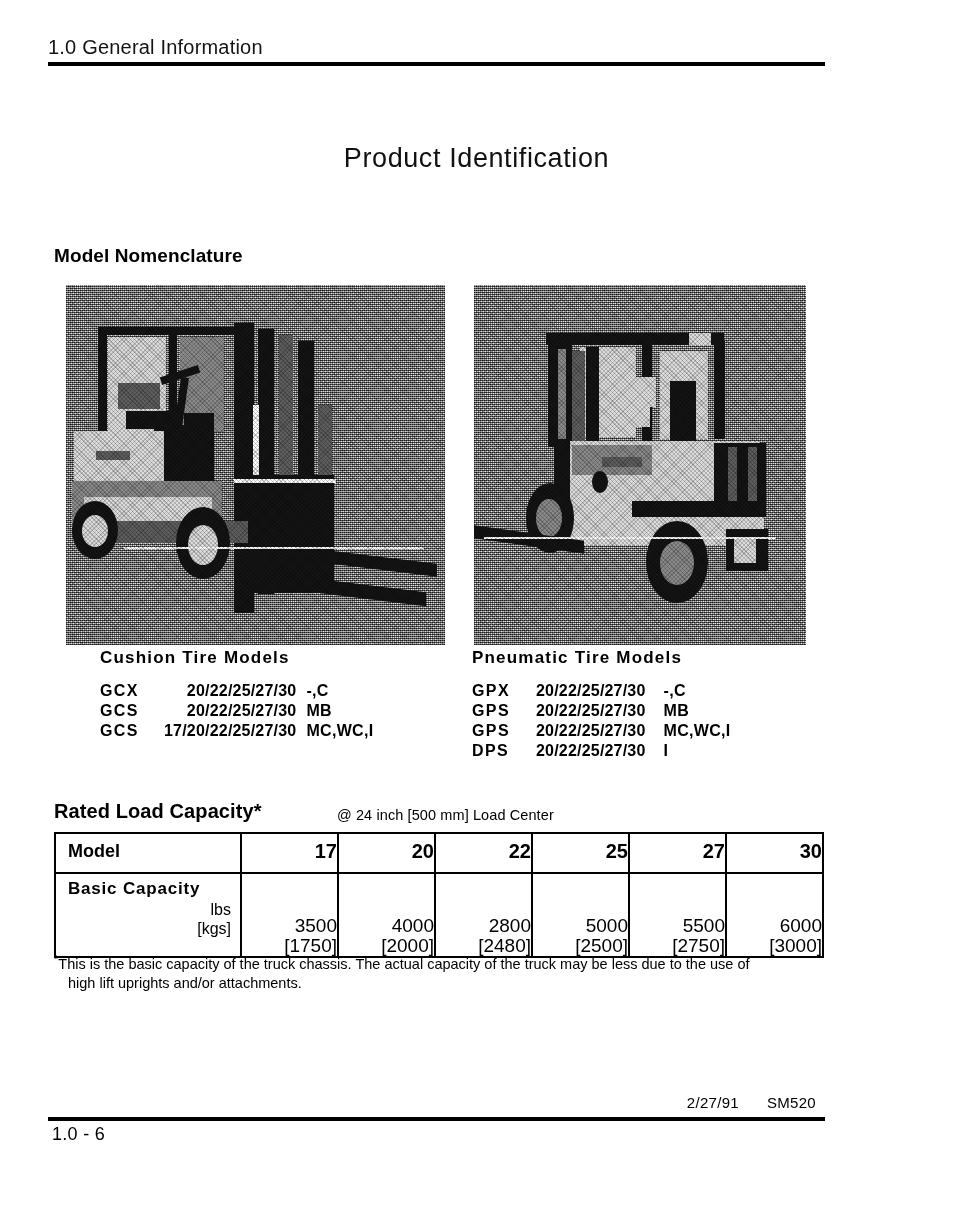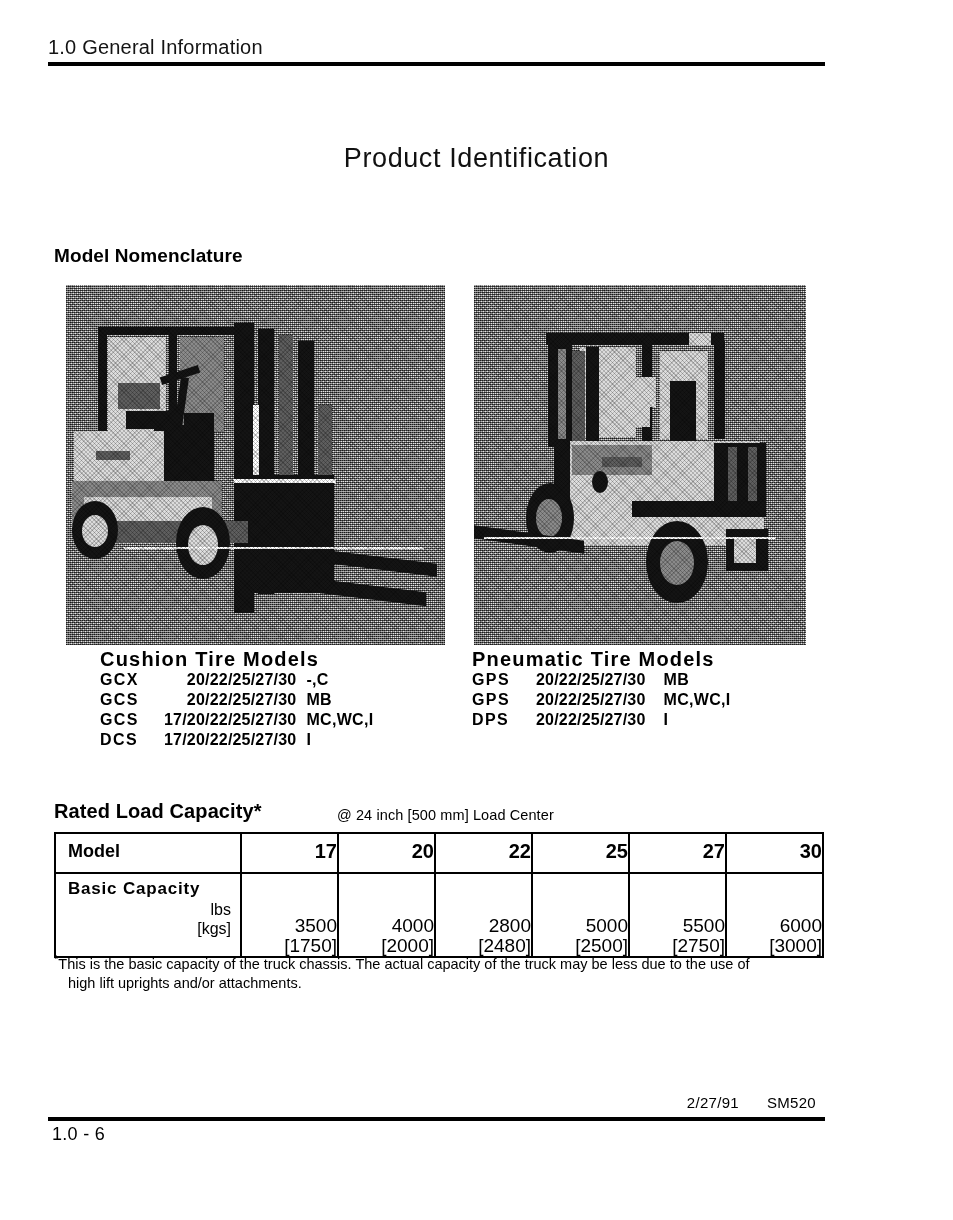--- a/index.html
+++ b/index.html
@@ -84,24 +84,24 @@
       repeating-linear-gradient(45deg, rgba(0,0,0,.22) 0 1px, rgba(255,255,255,0) 1px 3px),
       repeating-linear-gradient(-45deg, rgba(0,0,0,.18) 0 1px, rgba(255,255,255,0) 1px 3px);
     pointer-events: none;
   }
 
   
   .model-block { position: absolute; }
   #models-cushion { left: 100px; top: 648px; }
   #models-pneumatic { left: 472px; top: 648px; }
   .model-block .model-title {
-    font-size: 20px;
+    font-size: 17px;
     font-weight: bold;
     letter-spacing: 1.2px;
-    margin-bottom: 0;
+    margin-bottom: 14px;
     white-space: nowrap;
   }
   .model-block table {
     border-collapse: collapse;
     font-size: 16px;
     font-weight: bold;
     letter-spacing: 0.2px;
   }
   .model-block td {
     padding: 0 0 2px 0;
@@ -339,33 +339,33 @@
       <tr>
         <td class="col-prefix">GCS</td>
         <td class="col-sizes">20/22/25/27/30</td>
         <td class="col-suffix">MB</td>
       </tr>
       <tr>
         <td class="col-prefix">GCS</td>
         <td class="col-sizes">17/20/22/25/27/30</td>
         <td class="col-suffix">MC,WC,I</td>
       </tr>
-      <tr>
-        <td class="col-prefix">DCS</td>
-        <td class="col-sizes">17/20/22/25/27/30</td>
-        <td class="col-suffix">I</td>
-      </tr>
     </tbody>
   </table>
 </div>
 
 <div class="model-block" id="models-pneumatic">
   <div class="model-title">Pneumatic Tire Models</div>
   <table>
     <tbody>
+      <tr>
+        <td class="col-prefix">GPX</td>
+        <td class="col-sizes">20/22/25/27/30</td>
+        <td class="col-suffix">-,C</td>
+      </tr>
       <tr>
         <td class="col-prefix">GPS</td>
         <td class="col-sizes">20/22/25/27/30</td>
         <td class="col-suffix">MB</td>
       </tr>
       <tr>
         <td class="col-prefix">GPS</td>
         <td class="col-sizes">20/22/25/27/30</td>
         <td class="col-suffix">MC,WC,I</td>
       </tr>

